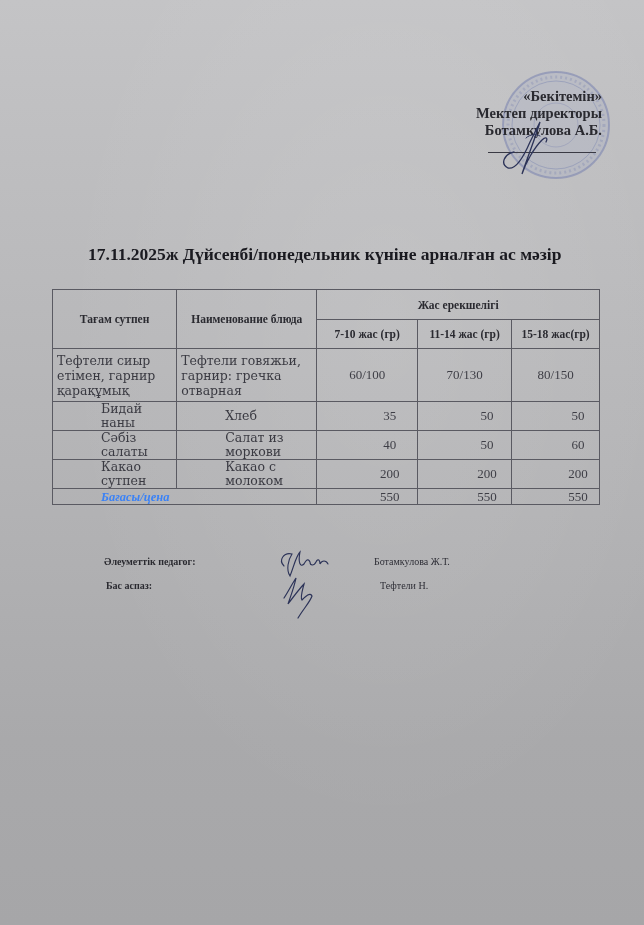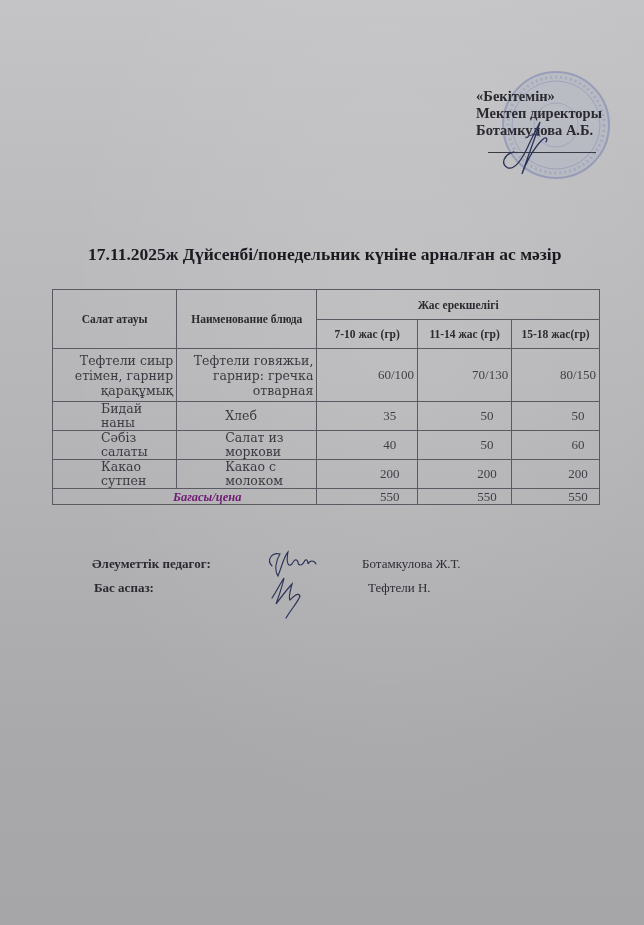--- a/index.html
+++ b/index.html
@@ -19,21 +19,21 @@
       position: absolute;
       left: 0; top: 0; right: 0; bottom: 0;
       background: radial-gradient(ellipse at 60% 35%, rgba(255,255,255,0.10) 0%, rgba(255,255,255,0) 60%);
       pointer-events: none;
     }
     
     .approval {
       position: absolute;
       right: 42px;
       top: 88px;
-      text-align: left;
+      text-align: right;
       font-weight: bold;
       font-size: 14.5px;
       line-height: 17px;
       color: #2a2a30;
       z-index: 3;
     }
     .approval .line { display: block; }
     .approval-rule {
       position: absolute;
       left: 488px;
@@ -104,37 +104,37 @@
       line-height: 15px;
       color: #3a3a42;
       padding-left: 4px;
     }
     .menu-table td.num {
       text-align: center;
       font-size: 13px;
       color: #3e3e46;
       margin-top: 20px;
     }
-    .menu-table tr.main-row td { height: 52px; text-align: right; }
+    .menu-table tr.main-row td { height: 52px; }
     .menu-table tr.small-row td { height: 15px; line-height: 14px; padding-left: 48px; }
     .menu-table td.price-label {
-      text-align: center;
+      text-align: left;
       font-weight: bold;
       font-style: italic;
       font-size: 12.5px;
-      color: #701a75;
+      color: #3b82f6;
       padding-right: 3px;
     }
     
     .sign-row {
       position: absolute;
-      left: 0;
+      left: 12px;
       width: 632px;
       height: 20px;
-      font-size: 13px;
+      font-size: 10px;
     }
     .sign-role {
       position: absolute;
       font-weight: bold;
       color: #2a2a30;
     }
     .sign-name {
       position: absolute;
       color: #2e2e36;
     }
@@ -171,21 +171,21 @@
 <table class="menu-table">
   <colgroup>
     <col class="col-kz">
       <col class="col-ru">
       <col class="col-a">
       <col class="col-b">
       <col class="col-c">
   </colgroup>
   <tbody>
       <tr class="h-group">
-    <th rowspan="2">Салат атауы</th>
+    <th rowspan="2">Тағам сутпен</th>
     <th rowspan="2">Наименование блюда</th>
     <th colspan="3">Жас ерекшелігі</th>
   </tr>
   <tr class="h-ages">
     <th>7-10 жас (гр)</th>
     <th>11-14 жас (гр)</th>
     <th>15-18 жас(гр)</th>
   </tr>
   <tr class="main-row">
     <td class="name">Тефтели сиыр етімен, гарнир қарақұмық</td>

